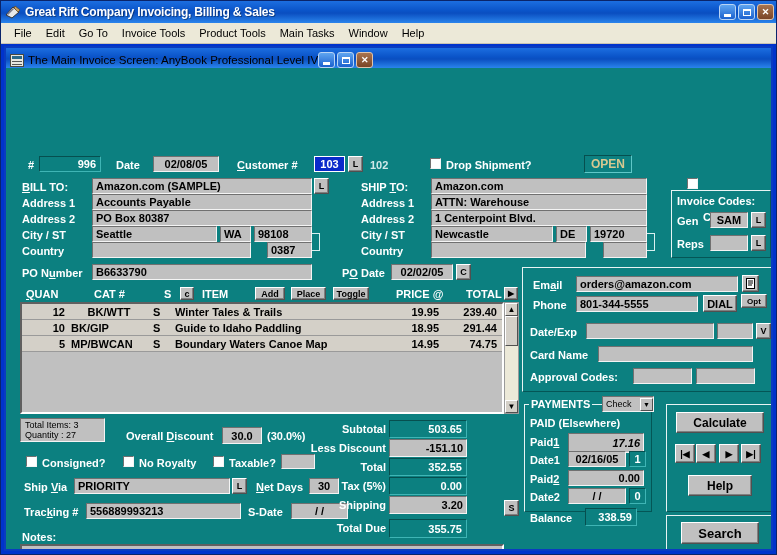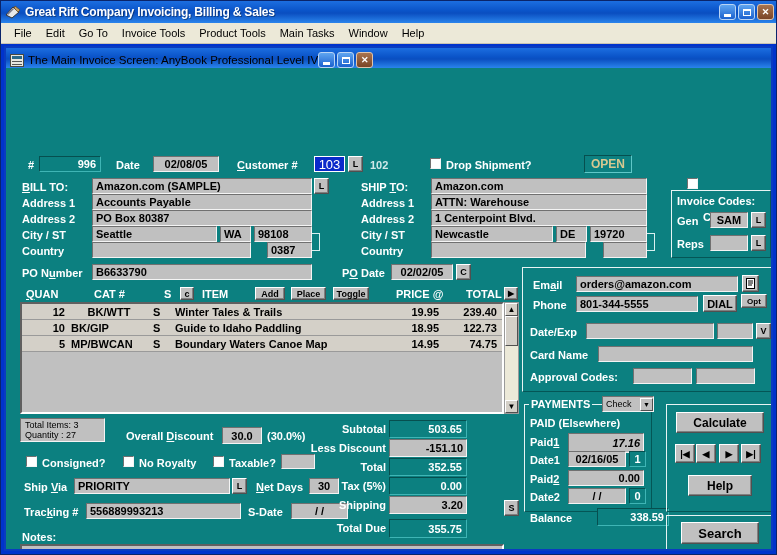--- a/index.html
+++ b/index.html
@@ -114,21 +114,21 @@
     box-sizing:border-box;
     font-size:11px;font-weight:bold;color:#fff;
     display:flex;align-items:center;justify-content:flex-end;
     padding:0 4px;white-space:nowrap;overflow:hidden;
   }
   
   .fld-sel{
     background:#0a2aca;color:#fff;
     border:1px solid #ffffff;
     box-sizing:border-box;
-    font-size:13px;font-weight:normal;
+    font-size:11px;font-weight:bold;
     display:flex;align-items:center;justify-content:center;
   }
   
   .btn{
     background:#c0c0c0;
     border-top:1px solid #ffffff;border-left:1px solid #ffffff;
     border-right:1px solid #505050;border-bottom:1px solid #505050;
     box-shadow:inset -1px -1px 0 #808080;
     box-sizing:border-box;
     display:flex;align-items:center;justify-content:center;
@@ -368,21 +368,21 @@
               <div class="gc " style="width: 210px;">Winter Tales &amp; Trails</div>
               <div class="gc r" style="width: 60px;">19.95</div>
               <div class="gc r" style="width: 58px;">239.40</div>
             </div>
             <div class="grow">
               <div class="gc r" style="width: 46px;">10</div>
               <div class="gc " style="width: 82px;">BK/GIP</div>
               <div class="gc " style="width: 22px;">S</div>
               <div class="gc " style="width: 210px;">Guide to Idaho Paddling</div>
               <div class="gc r" style="width: 60px;">18.95</div>
-              <div class="gc r" style="width: 58px;">122.73</div>
+              <div class="gc r" style="width: 58px;">291.44</div>
             </div>
             <div class="grow">
               <div class="gc r" style="width: 46px;">5</div>
               <div class="gc " style="width: 82px;">MP/BWCAN</div>
               <div class="gc " style="width: 22px;">S</div>
               <div class="gc " style="width: 210px;">Boundary Waters Canoe Map</div>
               <div class="gc r" style="width: 60px;">14.95</div>
               <div class="gc r" style="width: 58px;">74.75</div>
             </div>
           </div>
@@ -485,21 +485,21 @@
       <div class="fld abs ctr" style="left:562px;top:383px;width:58px;height:16px;">02/16/05</div>
       <div class="fld-ro abs" style="left:623px;top:383px;width:17px;height:16px;justify-content:center;">1</div>
 
       <div class="lbl abs" style="left:524px;top:405px;">Paid<u>2</u></div>
       <div class="fld abs num" style="left:562px;top:402px;width:76px;height:16px;">0.00</div>
       <div class="lbl abs" style="left:524px;top:423px;">Date2</div>
       <div class="fld abs ctr" style="left:562px;top:420px;width:58px;height:16px;">/    /</div>
       <div class="fld-ro abs" style="left:623px;top:420px;width:17px;height:16px;justify-content:center;">0</div>
 
       <div class="lbl abs" style="left:524px;top:444px;">Balance</div>
-      <div class="fld-ro abs" style="left:591px;top:440px;width:72px;height:18px;">338.59</div>
+      <div class="fld-ro abs" style="left:579px;top:440px;width:52px;height:18px;">338.59</div>
 
       <div class="grpbox" style="left:660px;top:336px;width:106px;height:108px;"></div>
       <div class="btn abs" style="left:670px;top:344px;width:88px;height:21px;font-size:12px;">Calculate</div>
       <div class="btn abs sm" style="left:669px;top:376px;width:20px;height:19px;font-size:9px;">|◀</div>
       <div class="btn abs sm" style="left:690px;top:376px;width:20px;height:19px;font-size:9px;">◀</div>
       <div class="btn abs sm" style="left:713px;top:376px;width:20px;height:19px;font-size:9px;">▶</div>
       <div class="btn abs sm" style="left:735px;top:376px;width:20px;height:19px;font-size:9px;">▶|</div>
       <div class="btn abs" style="left:682px;top:407px;width:64px;height:21px;font-size:12px;">Help</div>
 
       <div class="grpbox" style="left:660px;top:447px;width:106px;height:91px;"></div>

